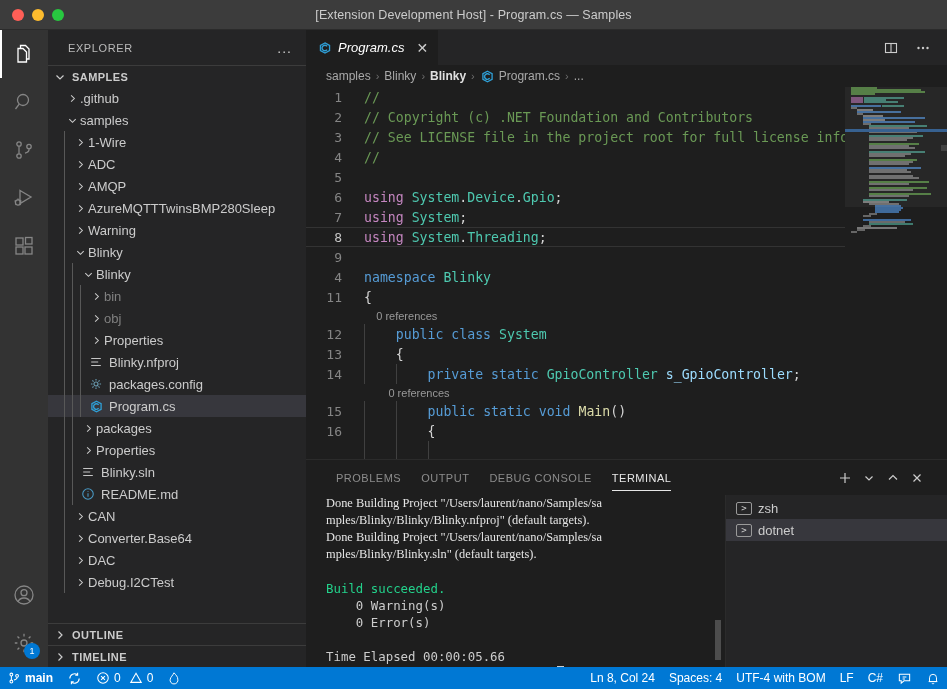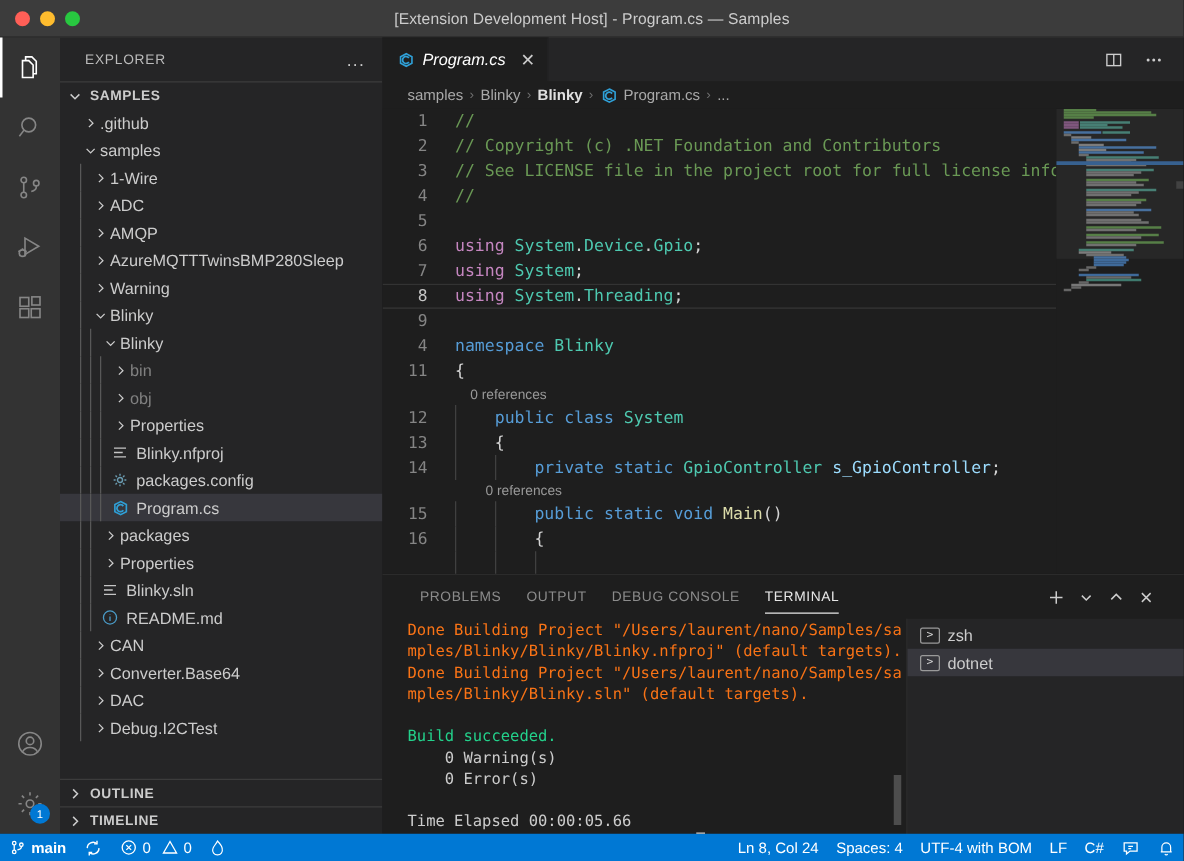--- a/index.html
+++ b/index.html
@@ -181,21 +181,21 @@
   }
   .panel-actions { display: flex; align-items: center; gap: 2px; color: #cccccc; }
   .pa { width: 22px; height: 22px; display: flex; align-items: center; justify-content: center; font-size: 14px; }
 
   .panel-body { flex: 1; display: flex; min-height: 0; }
   .terminal {
     flex: 1; min-width: 0; padding: 0 0 0 20px; position: relative; overflow: hidden;
     font-family: "DejaVu Sans Mono", monospace; font-size: 12.4px; line-height: 17px;
   }
   .tline { white-space: pre; }
-  .t-cyan { color: #f97316; }
+  .t-cyan { color: #e5e5e5; font-family: Liberation Serif, serif; }
   .t-green { color: #23d18b; }
   .t-white { color: #cccccc; }
   .cursor { display: inline-block; width: 7px; height: 14px; background: #cccccc; vertical-align: -2px; }
   .term-scroll { position: absolute; right: 4px; width: 6px; background: #4d4d4d; border-radius: 0; }
 
   .termtabs {
     width: 222px; min-width: 222px; background: #252526;
     border-left: 1px solid #2b2b2b; padding-top: 2px;
   }
   .ttab {

